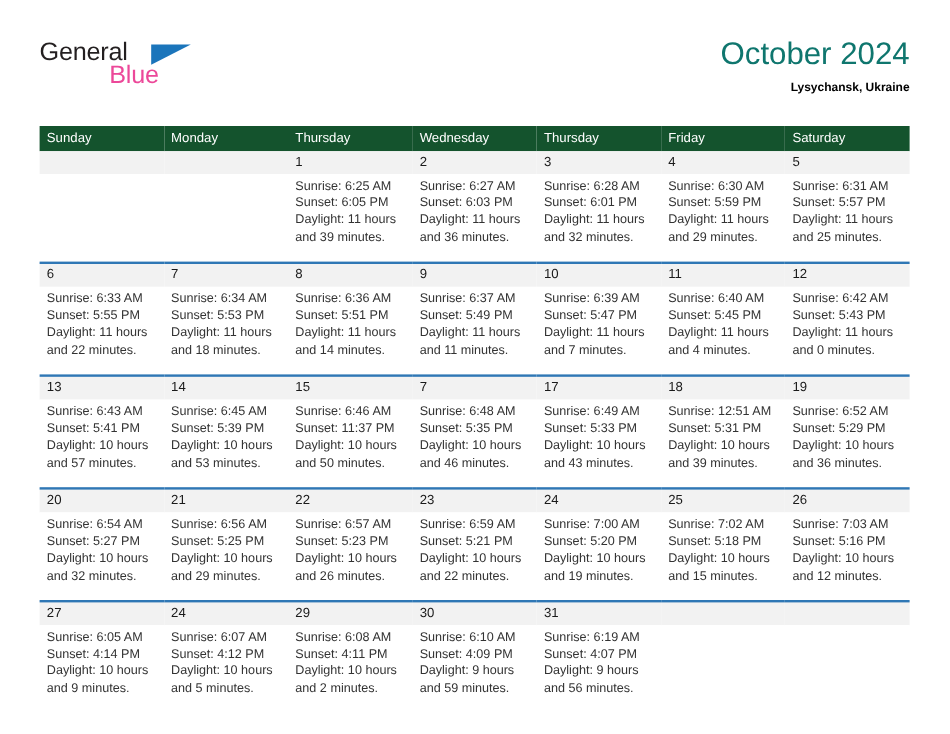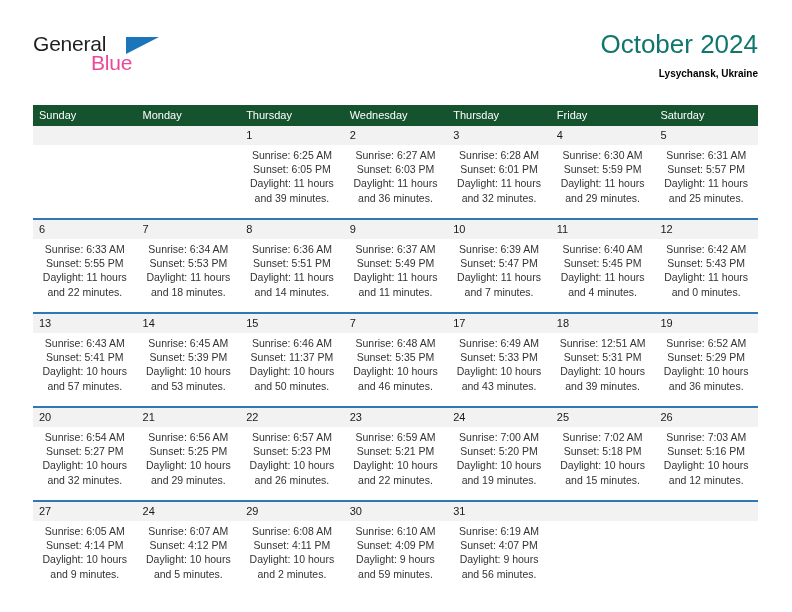--- a/index.html
+++ b/index.html
@@ -126,21 +126,20 @@
   }
 
   .info-cell {
     background: #ffffff;
     font-size: 10.5px;
     color: #333333;
     padding: 3px 6px 10px 6px;
     line-height: 14.2px;
     vertical-align: top;
     height: 60px;
-    text-align: center;
   }
   .info-cell .line {
     white-space: nowrap;
   }
   .empty-cell {
     background: #ffffff;
   }
 </style>
 </head>
 <body>

